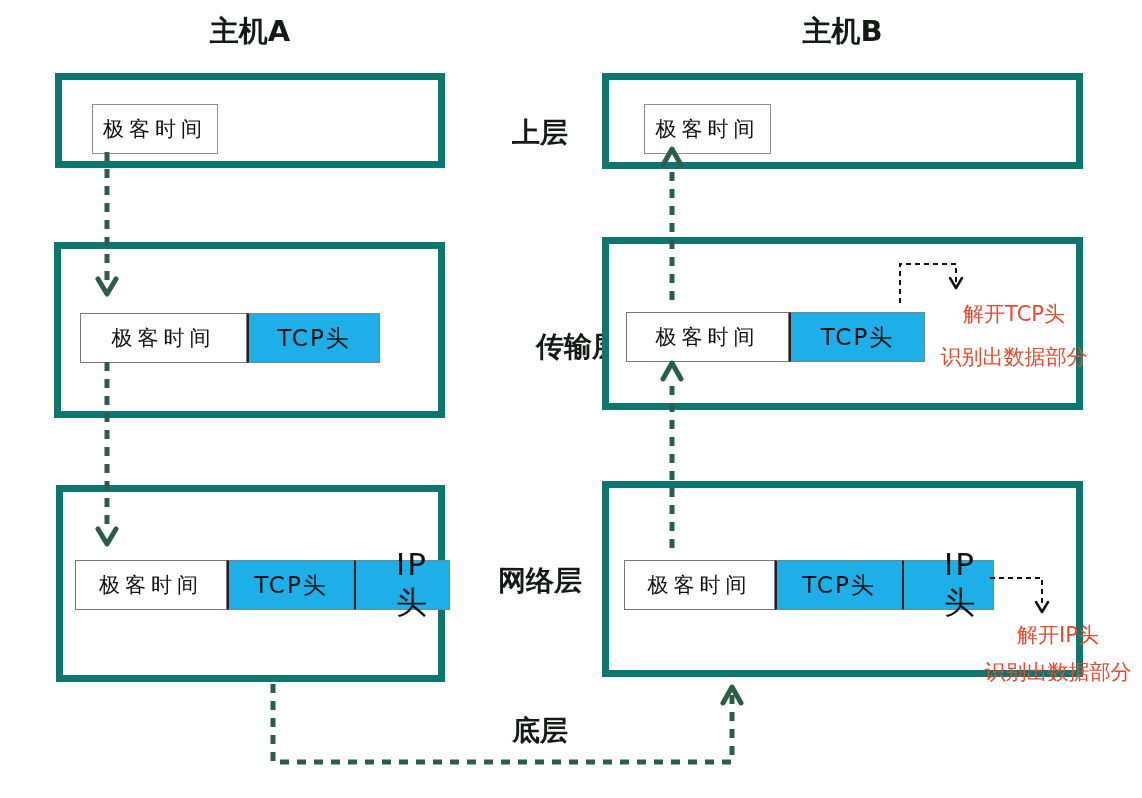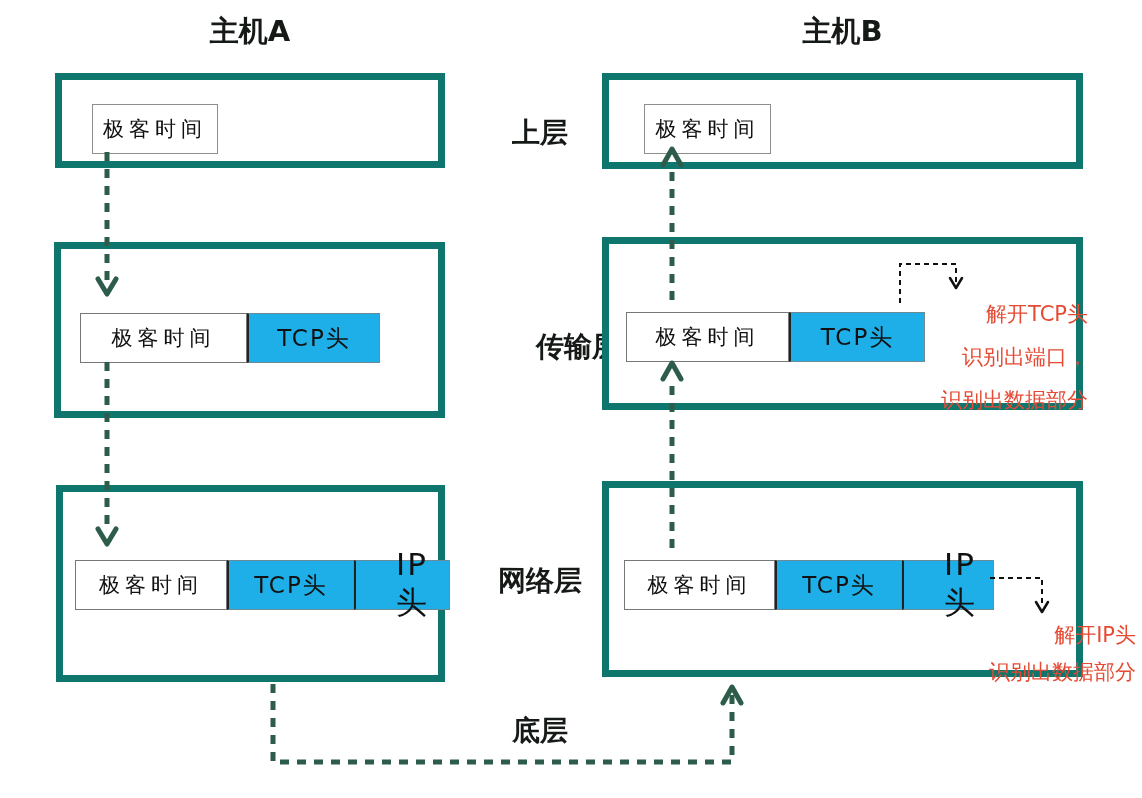--- a/index.html
+++ b/index.html
@@ -26,21 +26,21 @@
     font-size:22px;color:#111;
   }
   .seg-data{background:#ffffff;border:1px solid #777;letter-spacing:5px;font-size:21px;}
   .seg-tcp{border:1px solid #6d8a95;border-left:2px solid #222;font-size:23px;letter-spacing:2px;}
   .seg-ip{border:1px solid #6d8a95;border-left:2px solid #222;font-size:31px;letter-spacing:2px;padding-left:40px;}
   .layer-label{
     position:absolute;left:460px;width:160px;text-align:center;
     font-size:28px;font-weight:600;color:#151a17;
   }
   .red-note{
-    position:absolute;text-align:right;font-size:21px;line-height:43px;font-weight:500;
+    position:absolute;text-align:center;font-size:21px;line-height:43px;font-weight:500;
   }
   .red-note.tight{line-height:37px;}
   svg.overlay{position:absolute;left:0;top:0;pointer-events:none;}
 </style>
 </head>
 <body>
 
 <div class="canvas">
 
   <div class="host-title" style="left:55px;width:390px;">主机A</div>
@@ -84,21 +84,20 @@
   <div class="layer-box" style="left:602px;top:481px;width:481px;height:196px;">
     <div class="pkt-strip" style="left:15px;top:72px;">
       <div class="pkt-seg seg-data" style="width:151px;">极客时间</div>
       <div class="pkt-seg seg-tcp" style="width: 127px; background: rgb(31, 175, 232);">TCP头</div>
       <div class="pkt-seg seg-ip" style="width: 92px; background: rgb(31, 175, 232);">IP头</div>
     </div>
   </div>
 
   <div class="red-note" style="left: 940px; top: 293px; width: 148px; color: rgb(230, 74, 51);">
     <div>解开TCP头</div>
-    <div>识别出端口，</div>
     <div>识别出数据部分</div>
   </div>
   <div class="red-note tight" style="left: 980px; top: 617px; width: 156px; color: rgb(230, 74, 51);">
     <div>解开IP头</div>
     <div>识别出数据部分</div>
   </div>
 
   <svg class="overlay" width="1142" height="798" viewBox="0 0 1142 798">
 
     <g fill="none" stroke-width="5" stroke-dasharray="9 8" stroke="#2e5c4a">

